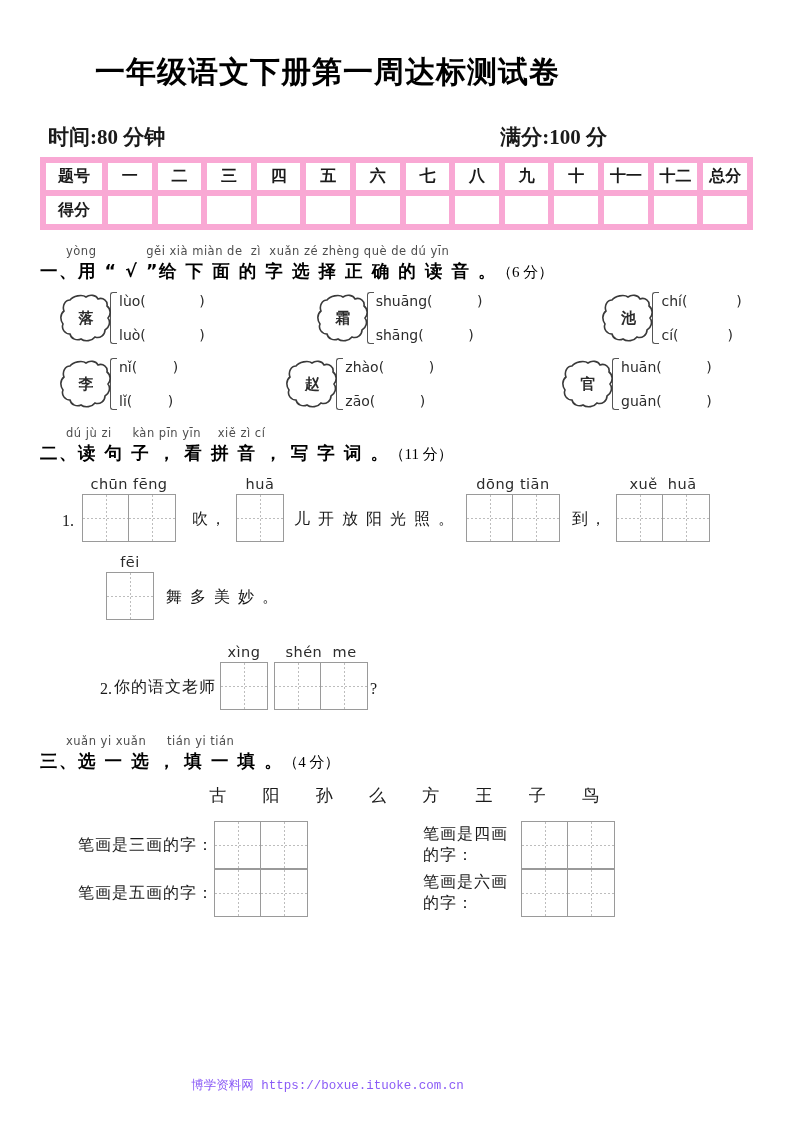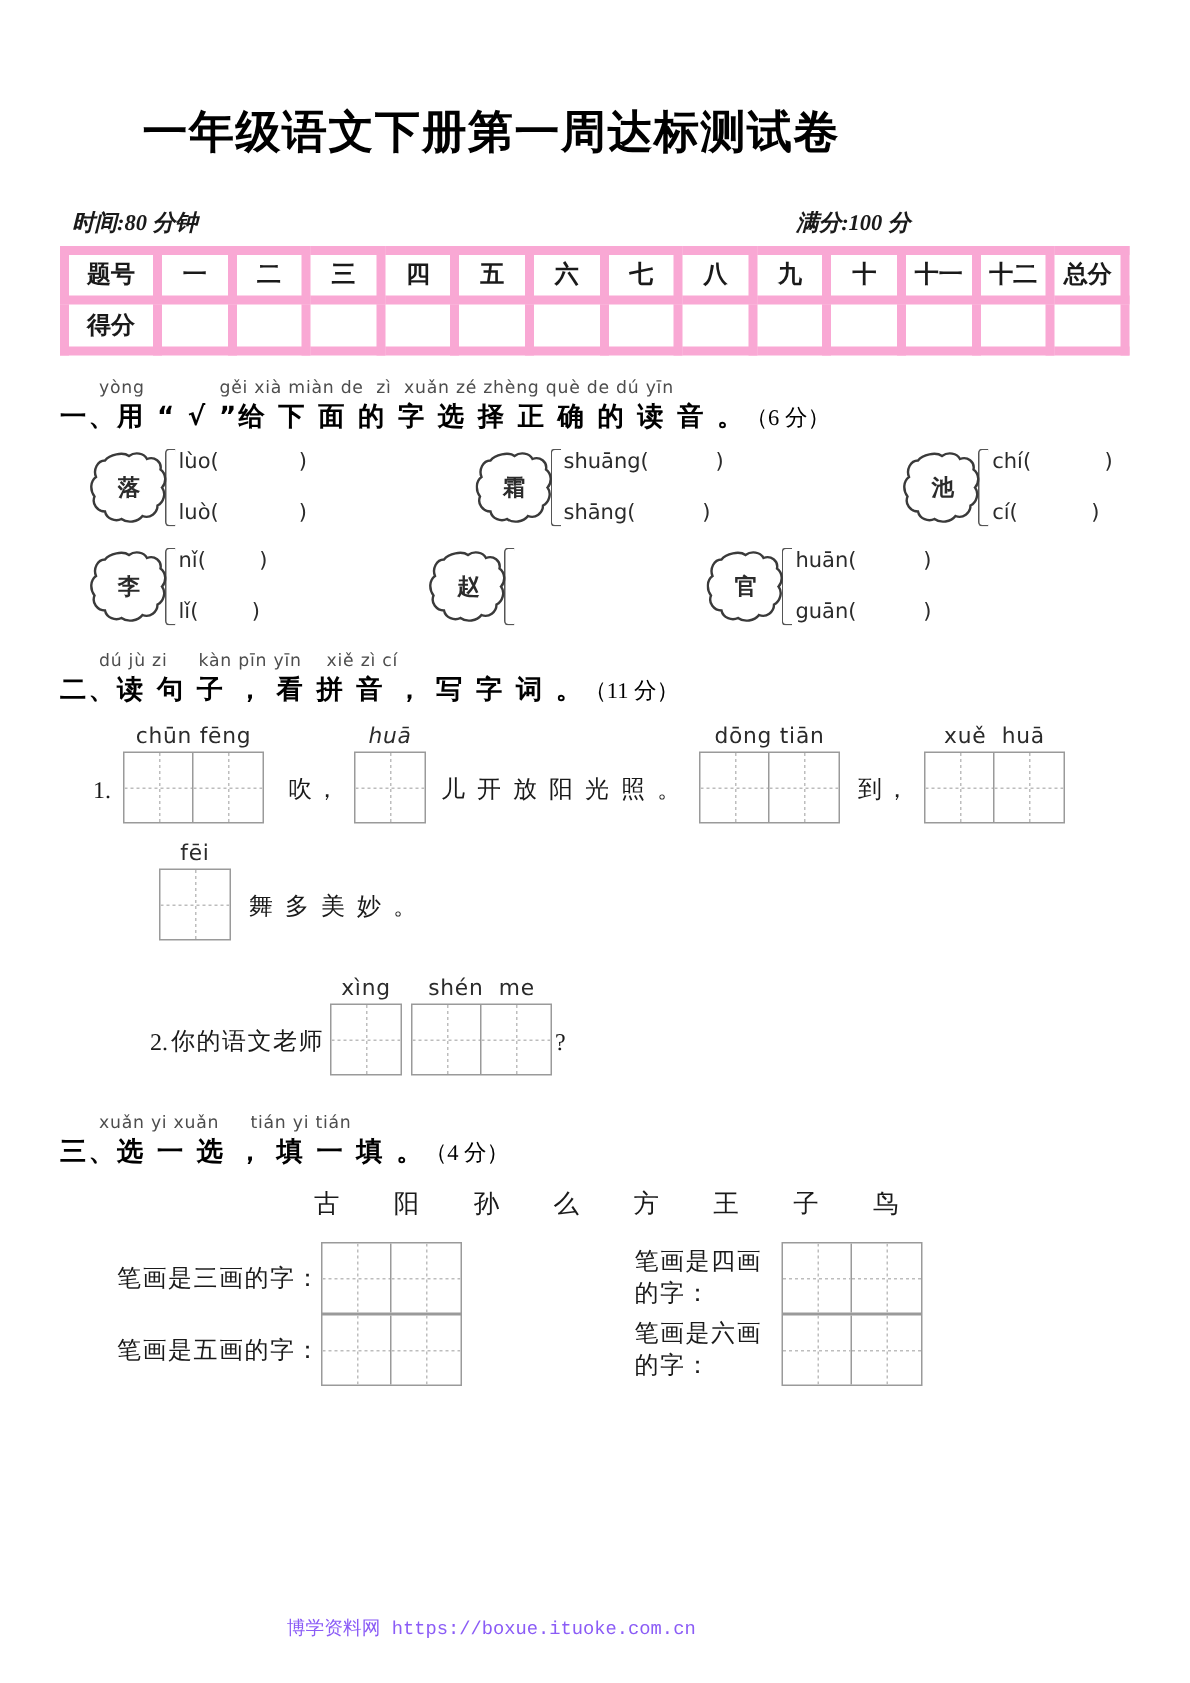--- a/index.html
+++ b/index.html
@@ -6,43 +6,42 @@
   html, body { margin: 0; padding: 0; }
   body {
     width: 793px;
     height: 1122px;
     background: #ffffff;
     font-family: "Liberation Serif", "DejaVu Serif", serif;
     color: #1a1a1a;
     position: relative;
     overflow: hidden;
   }
-  .page { width: 655px; height: 1122px; position: relative; padding: 16px 40px; }
+  .page { width: 655px; height: 1122px; position: relative; padding: 0 40px; }
 
   
   .title {
     text-align: center;
     font-family: "DejaVu Sans", "Liberation Sans", sans-serif;
     font-weight: bold;
     font-size: 30px;
     letter-spacing: 1px;
     padding-top: 52px;
     color: #000;
   }
 
   
   .meta-row {
     display: flex;
     justify-content: space-between;
     align-items: flex-end;
     margin-top: 30px;
-    font-size: 15px;
+    font-size: 21px;
     font-weight: bold;
     padding: 0 8px;
-    font-style: italic;
   }
 
   
   table.score-table {
     width: 713px;
     border-collapse: collapse;
     margin-top: 6px;
     table-layout: fixed;
   }
   table.score-table td {
@@ -320,20 +319,24 @@
             </div>
           </div>
           <div class="q1-item" style="margin-left: 108px;">
             <div class="bubble-wrap">
               <svg width="52" height="48" viewBox="0 0 52 48">
                 <path d="M26 3 C30 0 36 1 38 5 C43 3 48 7 47 12 C51 15 51 21 48 24 C51 28 49 34 45 36 C45 41 40 45 35 43 C32 47 25 48 21 45 C17 47 11 45 10 40 C5 40 1 35 3 30 C0 26 0 20 4 17 C2 12 5 6 10 6 C13 2 22 0 26 3 Z" fill="none" stroke="#3a3a3a" stroke-width="1.6"></path>
               </svg>
               <div class="bubble-char">赵</div>
             </div>
             <div class="brace"></div>
+            <div class="readings">
+              <span>zhào(          )</span>
+              <span>zāo(          )</span>
+            </div>
           </div>
           <div class="q1-item" style="margin-left: 128px;">
             <div class="bubble-wrap">
               <svg width="52" height="48" viewBox="0 0 52 48">
                 <path d="M26 3 C30 0 36 1 38 5 C43 3 48 7 47 12 C51 15 51 21 48 24 C51 28 49 34 45 36 C45 41 40 45 35 43 C32 47 25 48 21 45 C17 47 11 45 10 40 C5 40 1 35 3 30 C0 26 0 20 4 17 C2 12 5 6 10 6 C13 2 22 0 26 3 Z" fill="none" stroke="#3a3a3a" stroke-width="1.6"></path>
               </svg>
               <div class="bubble-char">官</div>
             </div>
             <div class="brace"></div>
             <div class="readings">
@@ -356,21 +359,21 @@
     <div class="sent-line" style="margin-top:8px; padding-left:22px;">
       <span class="num-lbl">1.</span>
       <span class="grid-group" style="margin-left:8px;">
         <div class="pinyin-over">chūn fēng</div>
         <div class="tz">
             <div class="cell"></div>
             <div class="cell"></div>
           </div>
       </span>
       <span class="sent-txt" style="margin-left:16px;">吹，</span>
-      <span class="grid-group" style="margin-left:8px;font-style:italic;">
+      <span class="grid-group" style="margin-left:8px;">
         <div class="pinyin-over">huā</div>
         <div class="tz">
             <div class="cell"></div>
           </div>
       </span>
       <span class="sent-txt" style="margin-left:10px;">儿 开 放 阳 光 照 。</span>
       <span class="grid-group" style="margin-left:10px;">
         <div class="pinyin-over">dōng tiān</div>
         <div class="tz">
             <div class="cell"></div>

